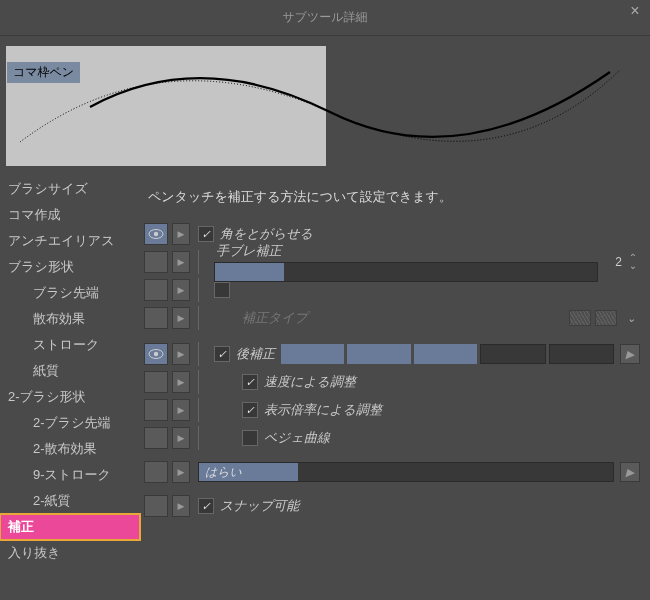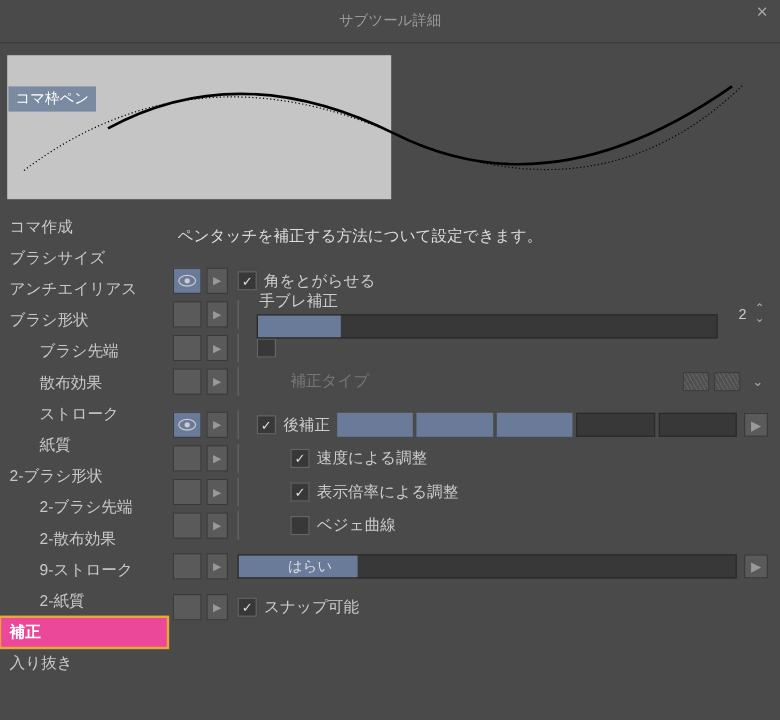--- a/index.html
+++ b/index.html
@@ -33,23 +33,23 @@
     cursor: pointer;
   }
   .preview {
     margin: 6px;
     height: 126px;
     background: #4a4a4a;
     display: flex;
   }
   .preview-label-box {
     position: absolute;
-    top: 30px; left: 7px;
+    top: 20px; left: 7px;
     background: #7a8aa0;
-    color: #ffffff;
+    color: #000000;
     padding: 2px 6px;
     font-size: 12px;
     z-index: 2;
   }
   .preview-canvas {
     background: #c5c5c5;
     width: 320px;
     height: 120px;
     margin-top: 4px;
     position: relative;
@@ -107,20 +107,21 @@
     display: flex; align-items: center; justify-content: center;
     color: #999;
     font-size: 9px;
   }
   .row-content {
     flex: 1;
     display: flex;
     align-items: center;
     gap: 6px;
     padding-left: 4px;
+    font-style: italic;
   }
   .checkbox {
     width: 16px; height: 16px;
     background: #383838;
     border: 1px solid #666;
     display: flex; align-items: center; justify-content: center;
     color: #ddd;
     font-size: 11px;
   }
   .checkbox.checked::after { content: "✓"; }
@@ -137,21 +138,20 @@
   }
   .slider-fill {
     background: #6a7a99;
     height: 100%;
   }
   .slider-label {
     position: absolute;
     left: 6px;
     color: #ddd;
     font-size: 12px;
-    margin-left: 35px;
   }
   .slider-value {
     width: 20px;
     text-align: right;
     color: #ccc;
     font-size: 12px;
   }
   .spinner {
     width: 14px;
     color: #aaa;
@@ -199,22 +199,22 @@
     <div class="preview-canvas"></div>
     <svg class="stroke-svg" viewBox="0 0 640 120">
       <path d="M 20 100 Q 160 -5 330 70 T 620 28" stroke="#000" stroke-width="1" fill="none" stroke-dasharray="1 2"></path>
       <path d="M 90 65 Q 200 5 330 70 T 610 30" stroke="#000" stroke-width="2.2" fill="none"></path>
     </svg>
   </div>
 </div>
 
 <div class="body">
   <div class="sidebar" id="sidebar">
+      <div class="sidebar-item">ブラシサイズ</div>
       <div class="sidebar-item">コマ作成</div>
-      <div class="sidebar-item">ブラシサイズ</div>
       <div class="sidebar-item">アンチエイリアス</div>
       <div class="sidebar-item">ブラシ形状</div>
       <div class="sidebar-item sidebar-sub">ブラシ先端</div>
       <div class="sidebar-item sidebar-sub">散布効果</div>
       <div class="sidebar-item sidebar-sub">ストローク</div>
       <div class="sidebar-item sidebar-sub">紙質</div>
       <div class="sidebar-item">2-ブラシ形状</div>
       <div class="sidebar-item sidebar-sub">2-ブラシ先端</div>
       <div class="sidebar-item sidebar-sub">2-散布効果</div>
       <div class="sidebar-item sidebar-sub">9-ストローク</div>

